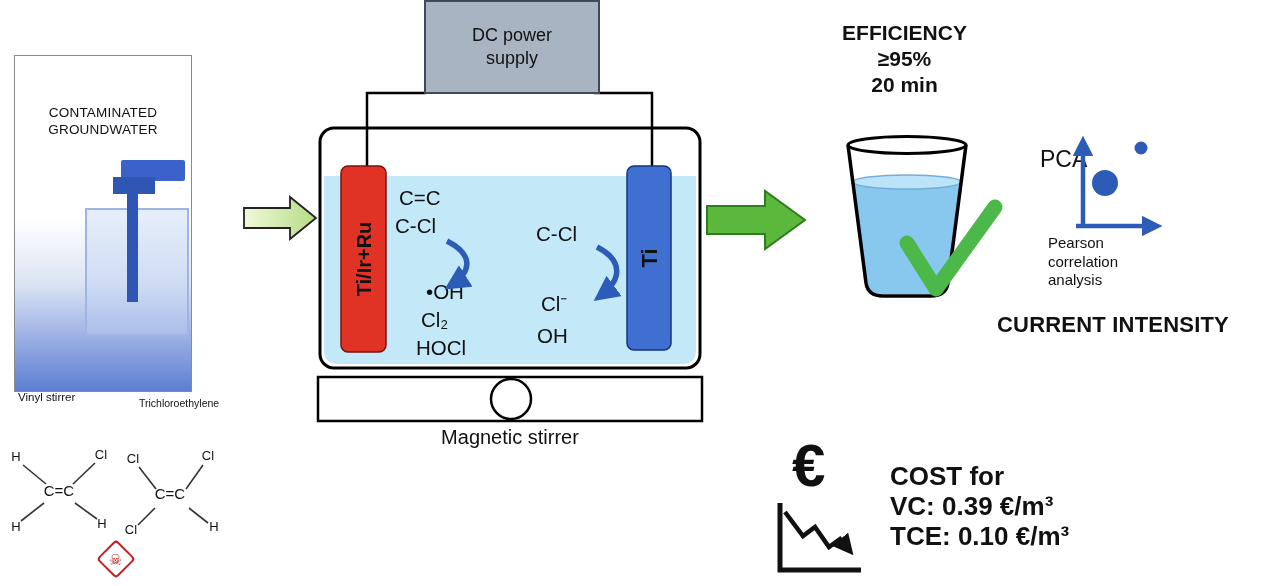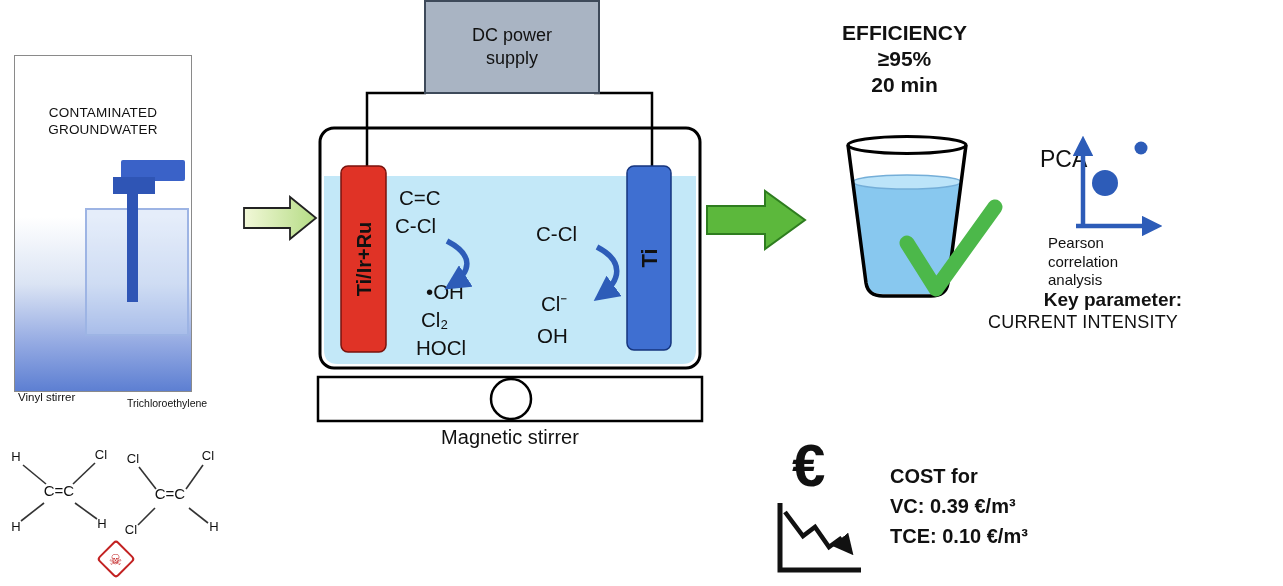--- a/index.html
+++ b/index.html
@@ -11,47 +11,47 @@
 
   
   .gw-box{left:14px;top:55px;width:176px;height:335px;border:1px solid #8a8a8a;
           background:linear-gradient(180deg,#ffffff 0%,#ffffff 48%,#dbe4f4 68%,#93a9e2 86%,#5d7fd2 100%);}
   .gw-title{left:0;top:12px;width:100%;text-align:center;font-size:13.5px;line-height:17px;white-space:pre-line;letter-spacing:.2px;margin-top:36px;}
   .well-outline{left:70px;top:152px;width:100px;height:124px;border:2px solid #9db4e4;background:rgba(186,208,242,.38);}
   .pump-handle{left:106px;top:104px;width:64px;height:21px;background:#3a62c8;border-radius:2px;}
   .pump-body{left:98px;top:121px;width:42px;height:17px;background:#2f55b5;}
   .pump-stem{left:112px;top:138px;width:11px;height:108px;background:#2f55b5;}
   .label-vc{left:18px;top:391px;font-size:11.5px;}
-  .label-tce{left:127px;top:397px;font-size:10.5px;}
+  .label-tce{left:139px;top:397px;font-size:10.5px;}
   .molecules{left:2px;top:436px;}
   .hazard{left:102px;top:545px;width:24px;height:24px;border:2.5px solid #c32222;border-radius:4px;
           transform:rotate(45deg);display:flex;align-items:center;justify-content:center;}
   .skull{position:static !important;transform:rotate(-45deg);color:#c32222;font-size:15px;line-height:1;}
 
   
   .power-supply{left:424px;top:0;width:172px;height:90px;background:#a9b4c3;border:2px solid #3e4a5a;
                 display:flex;align-items:center;justify-content:center;text-align:center;
                 font-size:18px;line-height:23px;white-space:pre-line;}
   .reactor-svg{left:240px;top:0;}
   .flow-in{left:240px;top:190px;}
   .flow-out{left:703px;top:185px;}
 
   
   .efficiency{left:812px;top:20px;width:185px;text-align:center;font-weight:bold;font-size:21px;line-height:26px;white-space:pre-line;}
   .glass-svg{left:833px;top:123px;}
   .pca-label{left:1020px;top:146px;font-size:23px;margin-left:20px;}
   .pca-svg{left:1053px;top:126px;}
   .pearson{left:1048px;top:234px;font-size:15px;line-height:18.5px;white-space:pre-line;}
   .keyparam-1{left:993px;top:289px;width:240px;text-align:center;font-weight:bold;font-size:19px;}
-  .keyparam-2{left:988px;top:312px;width:250px;text-align:left;font-weight:normal;font-size:18px;letter-spacing:.2px;}
+  .keyparam-2{left:988px;top:312px;width:250px;text-align:center;font-weight:bold;font-size:22px;letter-spacing:.2px;}
 
   
   .euro{left:792px;top:436px;font-size:60px;font-weight:600;line-height:1;}
   .cost-chart-svg{left:770px;top:498px;}
-  .cost-text{left:890px;top:461px;font-weight:bold;font-size:20px;line-height:30px;white-space:pre-line;}
+  .cost-text{left:890px;top:461px;font-weight:bold;font-size:26px;line-height:30px;white-space:pre-line;}
 </style>
 </head>
 <body>
 
 <div class="canvas">
 
   <div class="gw-box">
     <div class="gw-title">CONTAMINATED
 GROUNDWATER</div>
     <div class="well-outline"></div>
@@ -156,21 +156,20 @@
       </marker>
     </defs>
     <line x1="30" y1="102" x2="30" y2="15" stroke-width="4.5" marker-end="url(#mArrBlue2)" stroke="#2d5cb8"></line>
     <line x1="23" y1="100" x2="104" y2="100" stroke-width="4.5" marker-end="url(#mArrBlue2)" stroke="#2d5cb8"></line>
     <circle cx="52" cy="57" r="13" fill="#2d5cb8"></circle>
     <circle cx="88" cy="22" r="6.5" fill="#2d5cb8"></circle>
   </svg>
   <div class="pearson">Pearson
 correlation
 analysis</div>
-  <div class="keyparam-1">Key parameter:</div>
   <div class="keyparam-2">CURRENT INTENSITY</div>
 
   <div class="euro">€</div>
   <svg class="cost-chart-svg" width="100" height="84" viewBox="0 0 100 84">
     <defs>
       <marker id="mArrBlack" markerWidth="4.6" markerHeight="4.6" refX="3.4" refY="2.3" orient="auto">
         <path d="M0,0 L4.6,2.3 L0,4.6 Z" fill="#111"></path>
       </marker>
     </defs>
     <polyline points="10,5 10,72 91,72" fill="none" stroke="#111" stroke-width="5"></polyline>

